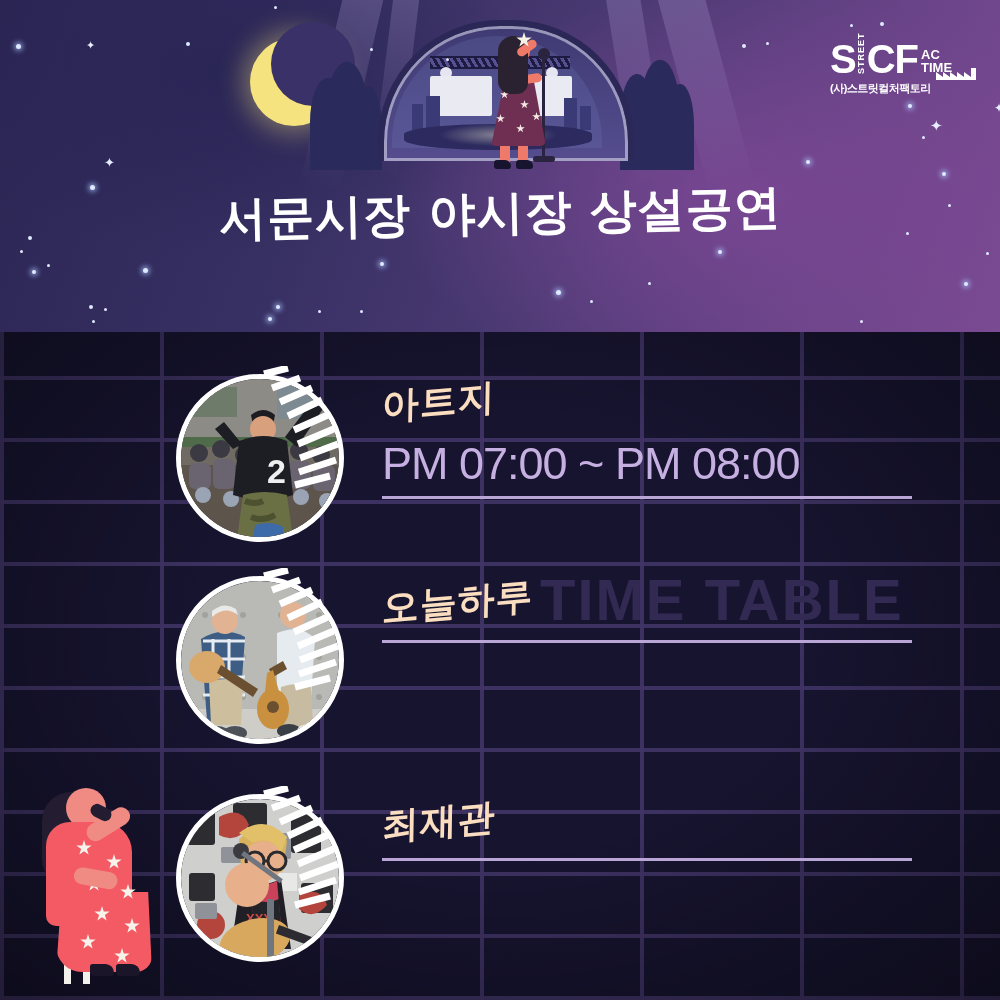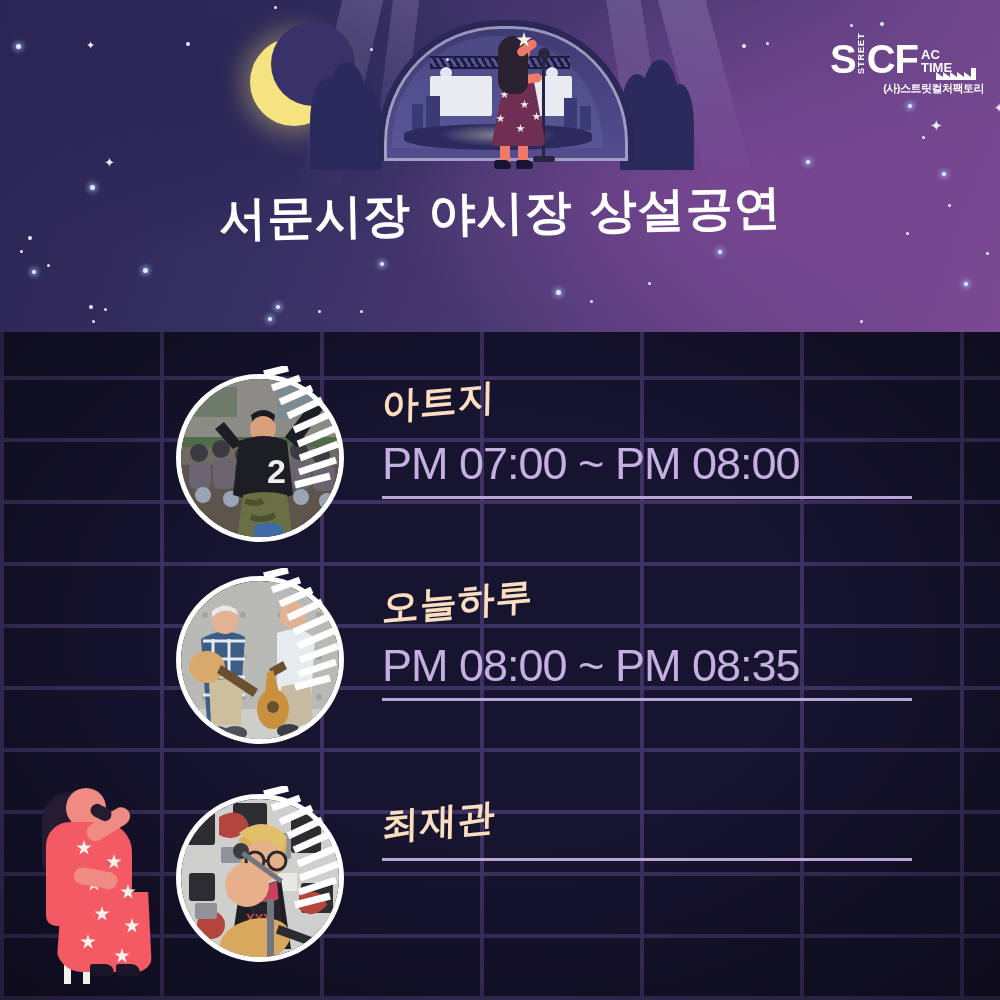--- a/index.html
+++ b/index.html
@@ -91,21 +91,21 @@
 
   
   #logo{position:absolute;right:16px;top:34px;width:154px;height:66px;color:#fff;}
   #logo-main{display:flex;align-items:flex-end;height:44px;}
   .lg-s{font-size:40px;font-weight:bold;line-height:.92;letter-spacing:-2px;}
   .lg-street{font-size:9px;font-weight:bold;letter-spacing:1px;
       writing-mode:vertical-rl;transform:rotate(180deg);margin:0 1px 4px 1px;height:34px;}
   .lg-cf{font-size:40px;font-weight:bold;line-height:.92;letter-spacing:-1px;}
   .lg-actory{font-size:13px;font-weight:bold;line-height:1.02;margin:0 0 4px 3px;}
   #lg-factory{position:absolute;right:2px;top:30px;width:46px;height:16px;}
-  #logo-kr{font-size:11px;font-weight:bold;text-align:right;margin-top:3px;letter-spacing:-.5px;}
+  #logo-kr{font-size:11px;font-weight:bold;text-align:left;margin-top:3px;letter-spacing:-.5px;}
 
   
   #headline{position:absolute;left:0;top:168px;width:1000px;height:90px;
       display:flex;align-items:center;justify-content:center;gap:18px;color:#fff;}
   #hl-date{font-size:62px;font-weight:bold;letter-spacing:-1px;
       font-family:"DejaVu Sans",sans-serif;}
   #hl-sub{font-size:47px;font-weight:bold;letter-spacing:1px;
       font-family:"DejaVu Sans",sans-serif;transform:rotate(-1.2deg);}
 
   
@@ -300,20 +300,21 @@
   </div>
 
   <div id="wall">
     <div id="bricks"></div>
     <div id="bricks-mask">
       <div id="bricks2"></div>
     </div>
     <div id="wall-vign"></div>
   </div>
 
+  <div id="watermark">TIME TABLE</div>
 
   <div id="seated">
     <div id="st-stool"></div>
     <div id="st-stool-l1"></div>
     <div id="st-stool-l2"></div>
     <div id="st-stool-bar"></div>
     <div id="st-hair"></div>
     <div id="st-head"></div>
     <div id="st-skirt"></div>
     <div id="st-body"></div>
@@ -445,21 +446,20 @@
         <line x1="30" y1="50" x2="64" y2="34"></line>
         <line x1="36" y1="64" x2="72" y2="48"></line>
         <line x1="40" y1="78" x2="78" y2="62"></line>
         <line x1="42" y1="92" x2="80" y2="78"></line>
         <line x1="41" y1="106" x2="78" y2="94"></line>
         <line x1="37" y1="119" x2="72" y2="110"></line>
       </g>
     </svg>
     <div class="info">
       <div><span class="artist">오늘하루</span></div>
-      <div class="time">PM 08:00 ~ PM 08:35</div>
       <div class="rule"></div>
     </div>
   </div>
 
   <div class="row" id="row2">
     <div class="photo">
       <div class="photo-inner">
         <svg viewBox="0 0 160 160" width="160" height="160">
           <rect width="160" height="160" fill="#cfd0cd"></rect>
           <g fill="#2d2d31">

